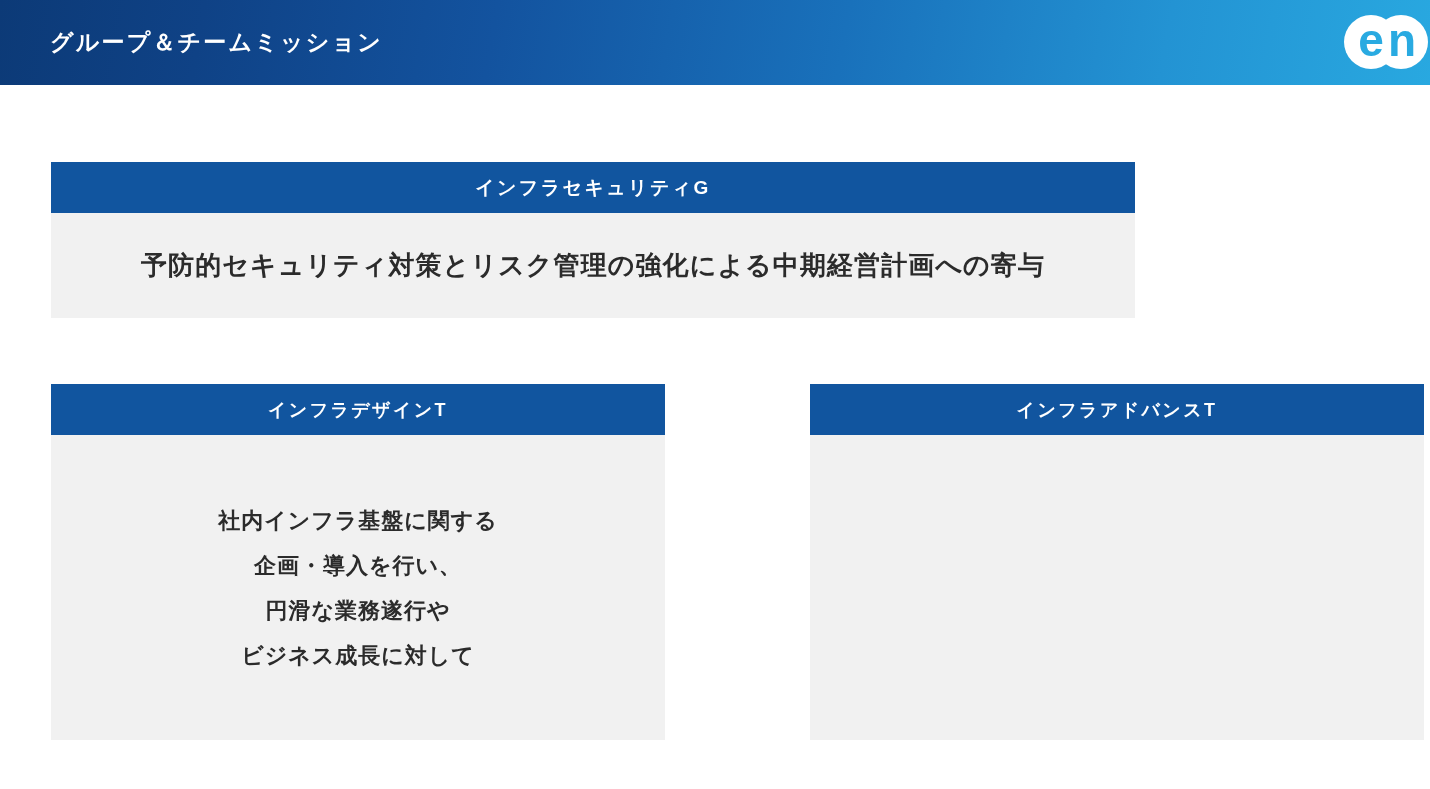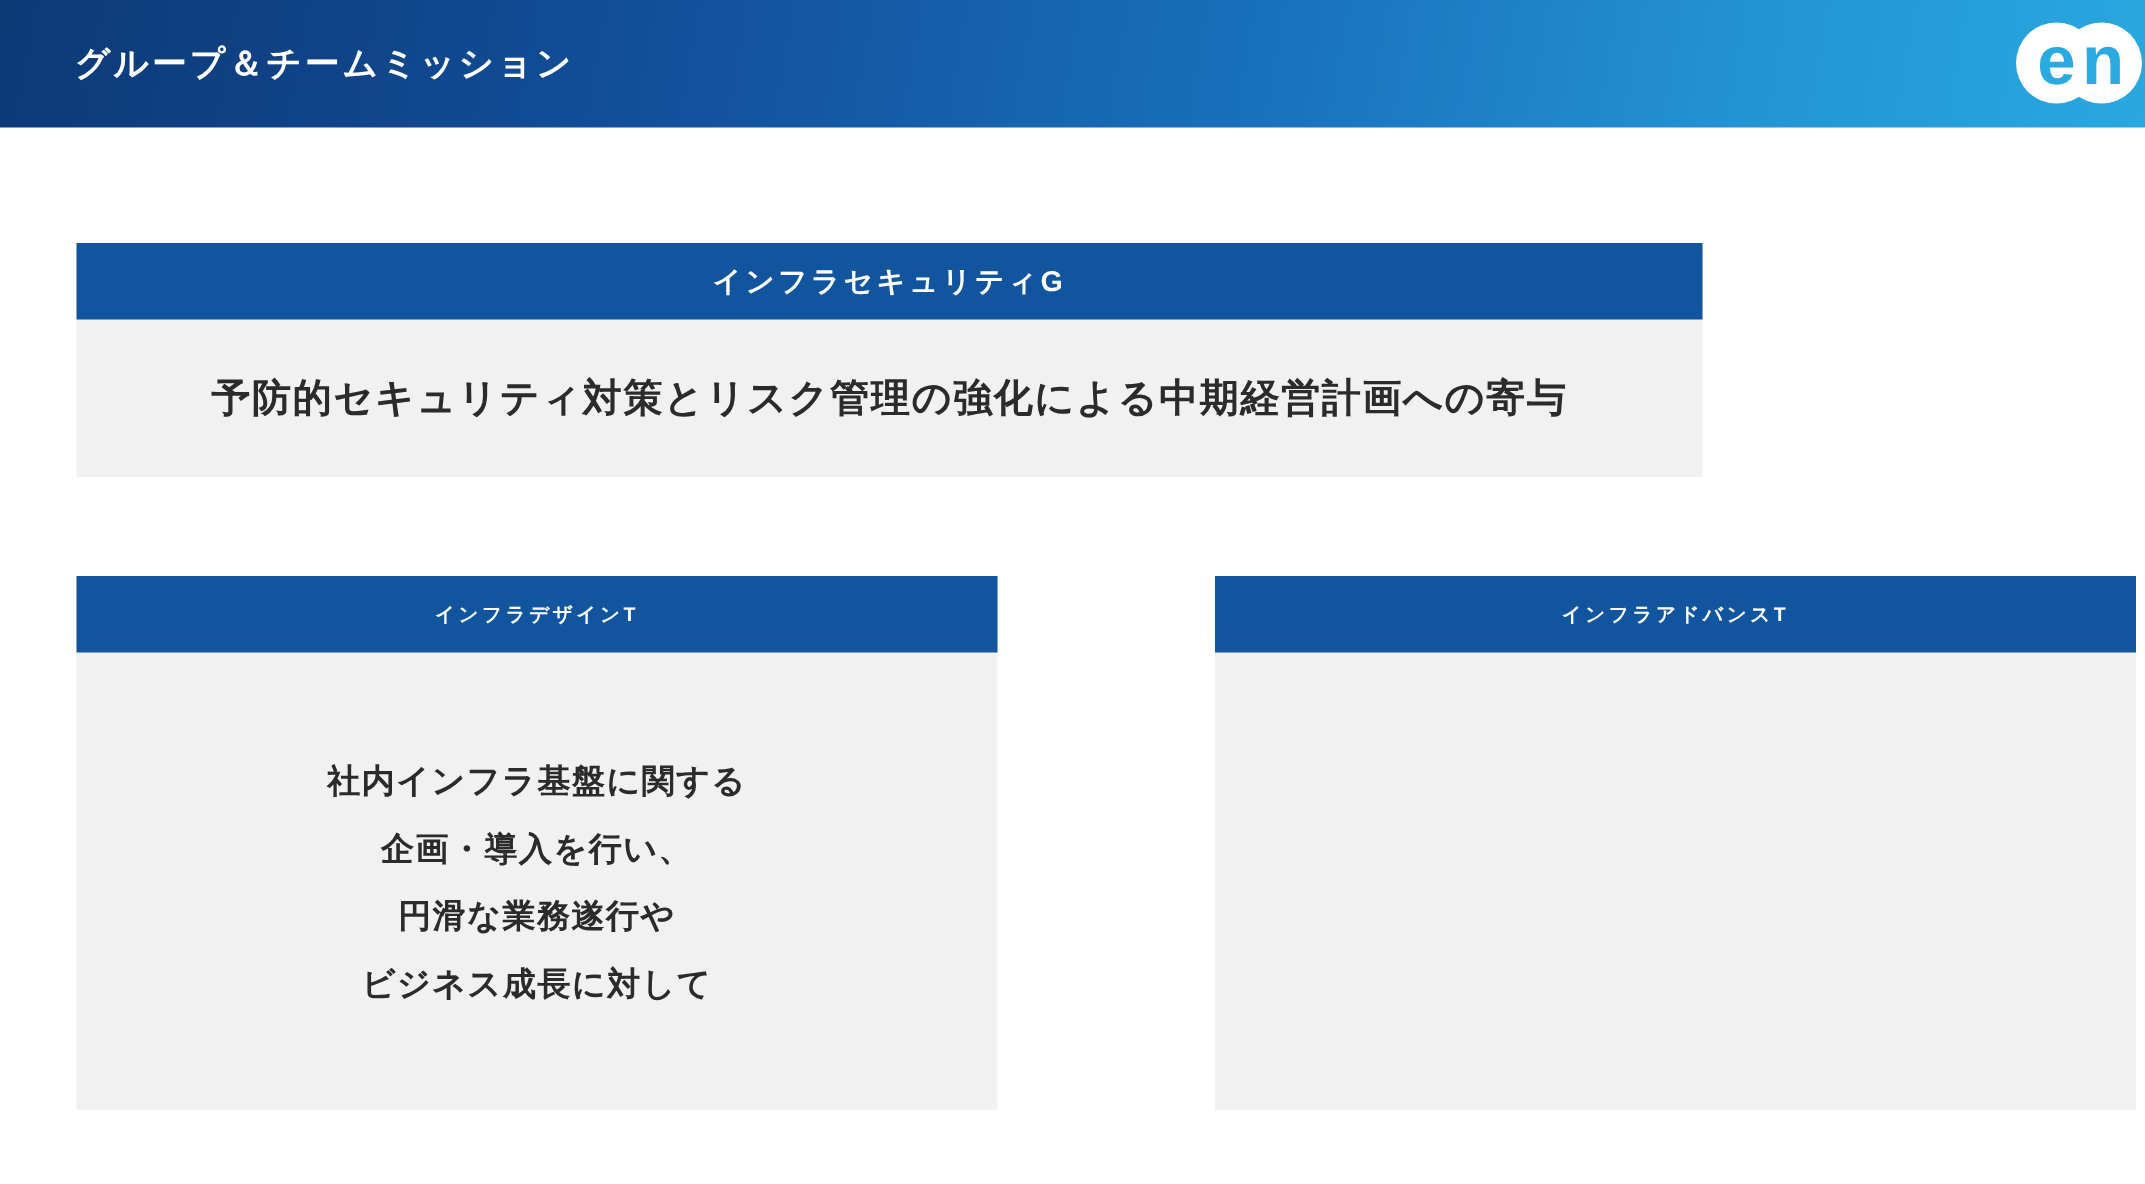--- a/index.html
+++ b/index.html
@@ -101,21 +101,21 @@
   .team-card {
     top: 384px;
     width: 614px;
     height: 356px;
   }
   #team-card-design { left: 51px; }
   #team-card-advance { left: 810px; }
 
   .team-card .card-header {
     height: 51px;
-    font-size: 13px;
+    font-size: 18px;
   }
   .team-card .card-body {
     height: 305px;
     font-size: 22px;
     line-height: 45px;
     letter-spacing: 1px;
   }
   .team-card .card-body .line {
     display: block;
   }

